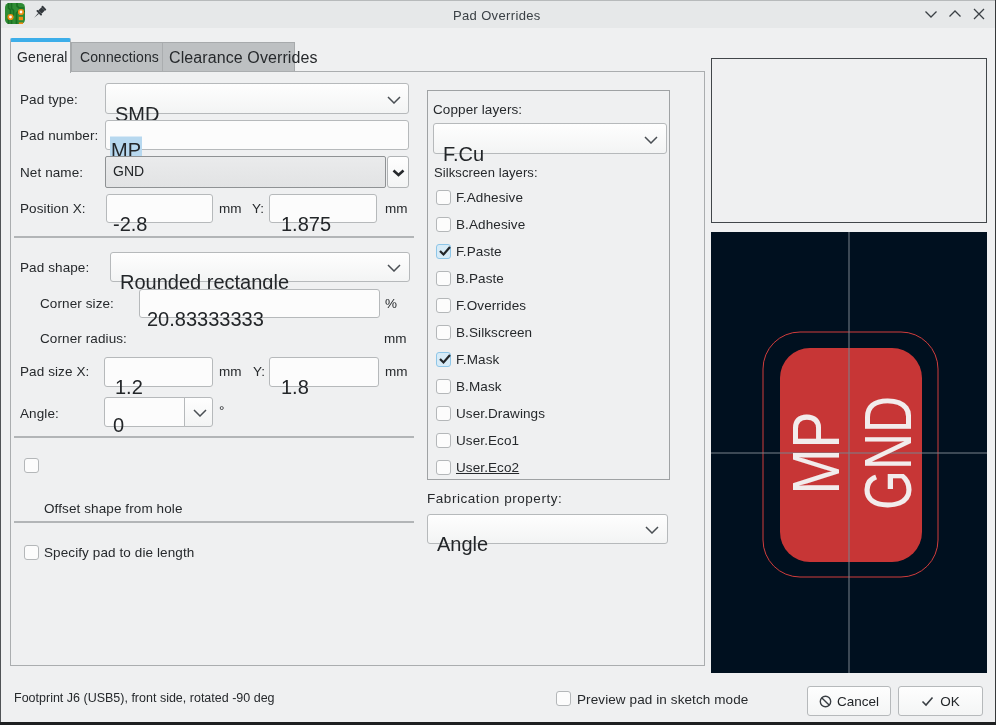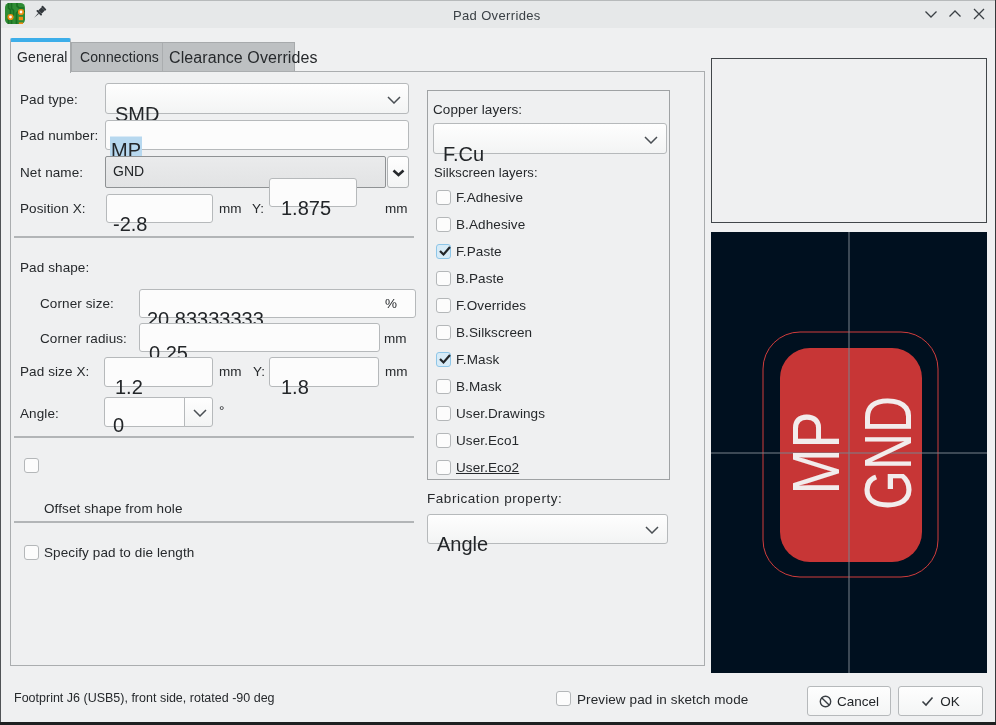--- a/index.html
+++ b/index.html
@@ -101,39 +101,42 @@
         <path d="M1.5 1.5 L6.5 6 L11.5 1.5" stroke="#26292c" stroke-width="2.6" fill="none"></path>
       </svg>
   </div>
 
   <div class="lbl" style="left:20px;top:201px;">Position X:</div>
   <div class="inp" style="left:106px;top:194px;width:107px;height:29px;">
       <span class="txt" style="left:6px;">-2.8</span>
     </div>
   <div class="lbl" style="left:219px;top:201px;">mm</div>
   <div class="lbl" style="left:252px;top:201px;">Y:</div>
-  <div class="inp" style="left:269px;top:178px;width:88px;height:29px;">
+  <div class="inp" style="left:269px;top:194px;width:108px;height:29px;">
       <span class="txt" style="left:11px;">1.875</span>
     </div>
   <div class="lbl" style="left:385px;top:201px;">mm</div>
 
   <div class="sep" style="left:14px;top:236px;width:400px;"></div>
 
   <div class="lbl" style="left:20px;top:260px;">Pad shape:</div>
+  <div class="sel" style="left:110px;top:252px;width:300px;height:30px;">
+    <span class="txt">Rounded rectangle</span>
+    <svg class="chev" style="right:8px;top:11px;" width="14" height="8" viewBox="0 0 14 8">
+        <path d="M1 1 L7 7 L13 1" stroke="#4a4f54" stroke-width="1.5" fill="none"></path>
+      </svg>
+  </div>
 
   <div class="lbl" style="left:40px;top:296px;">Corner size:</div>
-  <div class="inp" style="left:139px;top:289px;width:277px;height:29px;">
+  <div class="inp" style="left:139px;top:289px;width:241px;height:29px;">
       <span class="txt">20.83333333</span>
     </div>
   <div class="lbl" style="left:385px;top:296px;">%</div>
 
   <div class="lbl" style="left:40px;top:331px;">Corner radius:</div>
-  <div class="inp" style="left:139px;top:323px;width:241px;height:29px;">
-      <span class="txt" style="left:9px;">0.25</span>
-    </div>
   <div class="lbl" style="left:384px;top:331px;">mm</div>
 
   <div class="lbl" style="left:20px;top:364px;">Pad size X:</div>
   <div class="inp" style="left:104px;top:357px;width:109px;height:30px;">
       <span class="txt" style="left:10px;">1.2</span>
     </div>
   <div class="lbl" style="left:219px;top:364px;">mm</div>
   <div class="lbl" style="left:253px;top:364px;">Y:</div>
   <div class="inp" style="left:269px;top:357px;width:110px;height:30px;">
       <span class="txt" style="left:11px;">1.8</span>

